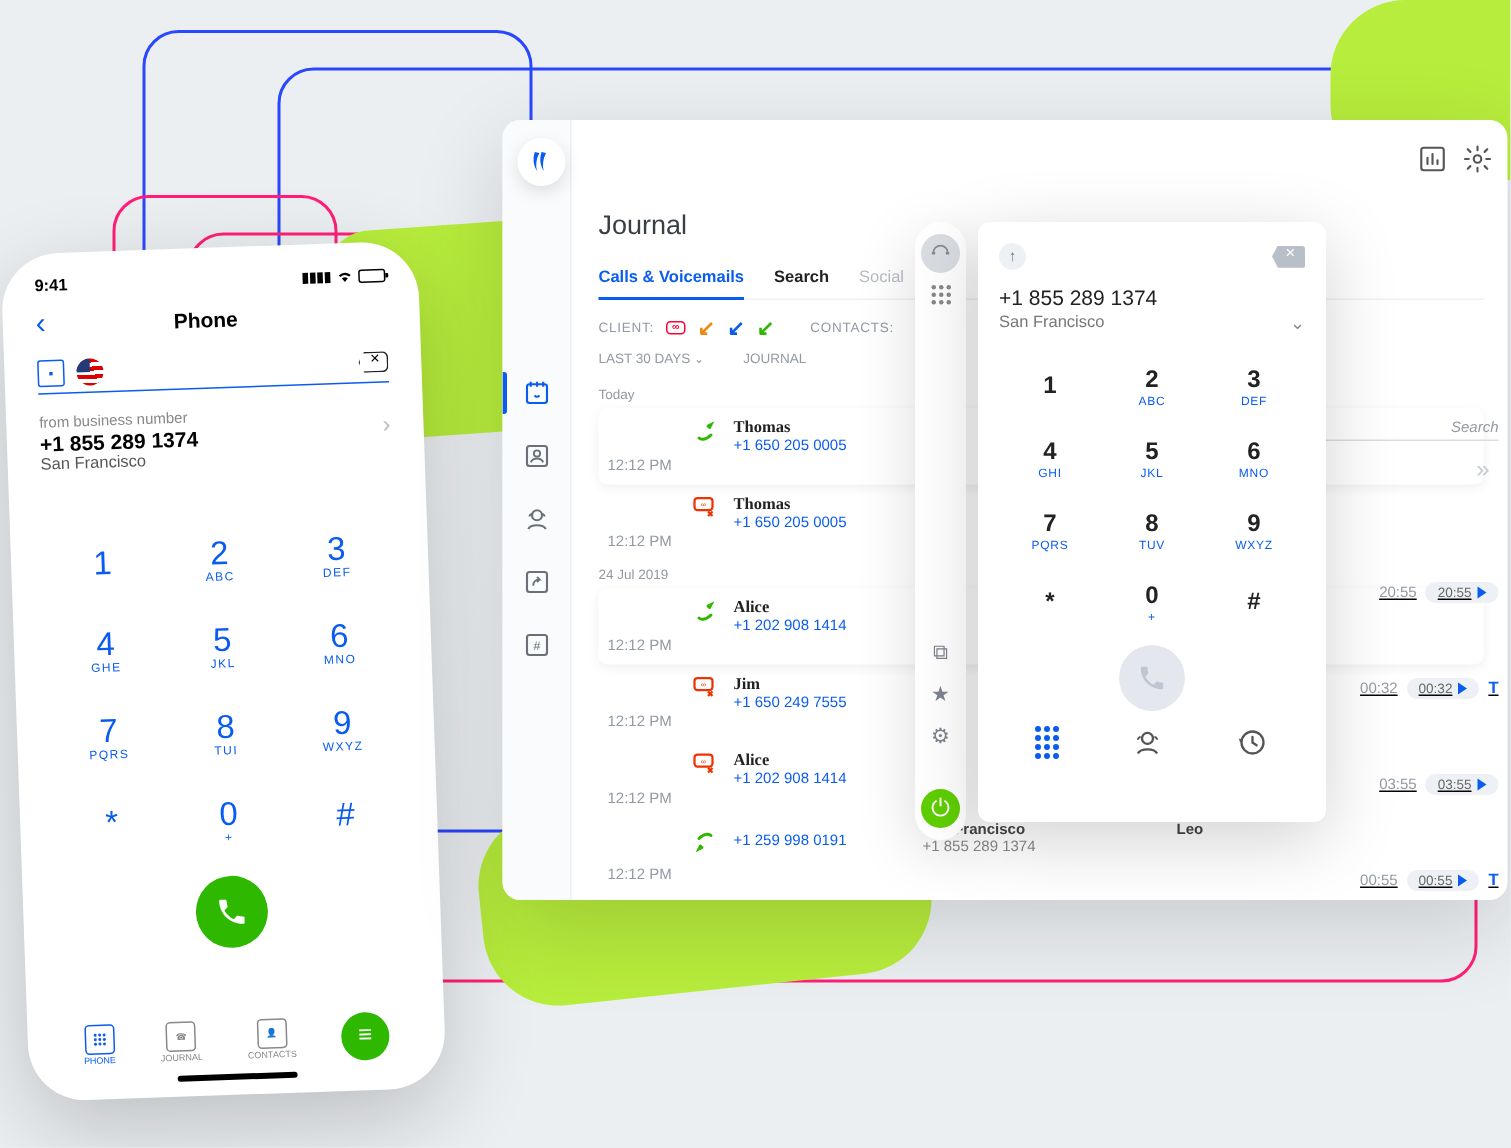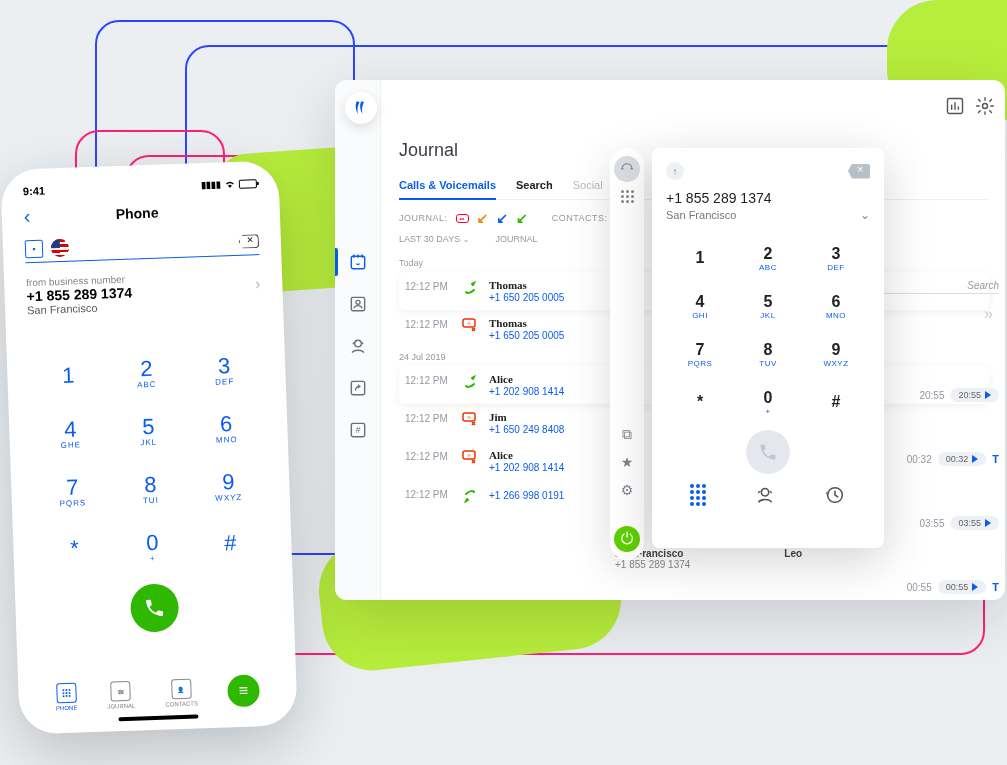--- a/index.html
+++ b/index.html
@@ -75,31 +75,31 @@
   .arr { font-size:14px; font-weight:700;}
   .arr.red{color:#e81;} .arr.blue{color:#0a5cf0;} .arr.green{color:#2fb800;}
   
   .subfilters { display:flex; gap:26px; font-size:9px; color:#9299a2; margin-bottom:10px;}
   .subfilters .chev{font-size:8px;}
   
   .entries { display:flex; flex-direction:column; gap:0;}
   .section-label { font-size:9px; color:#9299a2; padding:4px 0;}
   .entry { display:flex; align-items:flex-start; gap:10px; padding:7px 6px; border-radius:6px;}
   .entry.hl { background:#fff; box-shadow:0 2px 8px rgba(0,0,0,0.06);}
-  .e-time { font-size:10px; color:#9299a2; width:46px; padding-top:2px;}
+  .e-time { font-size:10px; color:#9299a2; width:46px; padding-top:2px;margin-top:24px;}
   .e-icon { width:18px; height:18px; display:flex; align-items:center; justify-content:center;}
   .e-body { display:flex; flex-direction:column; font-size:11px;}
   .e-name { color:#222; font-weight:600;font-family:Liberation Serif, serif;}
   .e-num { color:#0a5cf0; font-size:10px; margin-top:1px;}
   .expand { position:absolute; right:12px; top:225px; color:#c5cad0; font-size:16px;}
   
   
   .results-col { position:absolute; right:6px; top:200px; width:130px; display:flex; flex-direction:column; gap:20px;}
   .search-link { font-size:10px; color:#9299a2; border-bottom:1px solid #d9dde2; text-align:right; padding-bottom:2px; margin-bottom:6px; font-style:italic;}
-  .res-row { display:flex; align-items:center; gap:6px; justify-content:flex-end;}
+  .res-row { display:flex; align-items:center; gap:6px; justify-content:flex-end;text-decoration:underline;}
   .dur { font-size:10px; color:#9299a2;}
   .pill { background:#edf0f4; border-radius:12px; padding:2px 8px; font-size:9px; color:#666; display:flex; align-items:center; gap:4px;}
   .play-tri { width:0; height:0; border-top:4px solid transparent; border-bottom:4px solid transparent; border-left:6px solid #0a5cf0;}
   .T { color:#0a5cf0; font-weight:700; font-size:11px;}
   
   
   .peek { position:absolute; left:615px; top:548px; display:flex; gap:14px; font-size:10px; z-index:6;}
   .peek .col{display:flex; flex-direction:column;}
   .peek .lbl{color:#444; font-weight:600;}
   .peek .sub{color:#888;}
@@ -319,21 +319,21 @@
 
   <div class="journal-pane">
     <div class="journal-title">Journal</div>
     <div class="tabs">
       <span class="tab active">Calls &amp; Voicemails</span>
       <span class="tab black">Search</span>
       <span class="tab">Social</span>
       <span class="tab">Re</span>
     </div>
     <div class="filters">
-      <span class="filt-label">JOURNAL:</span>
+      <span class="filt-label">CLIENT:</span>
       <span class="vm-tag">∞</span>
       <span class="arr red">↙</span>
       <span class="arr blue">↙</span>
       <span class="arr green">↙</span>
       <span style="width:8px"></span>
       <span class="filt-label">CONTACTS:</span>
     </div>
     <div class="subfilters">
       <span><span>LAST 30 DAYS</span> <span class="chev">⌄</span></span>
       <span>JOURNAL</span>
@@ -389,21 +389,21 @@
         <span class="e-time">12:12 PM</span>
         <span class="e-icon">
             <svg width="16" height="16">
               <rect x="1" y="1" width="12" height="8" rx="2" fill="none" stroke="#e30" stroke-width="1.5"></rect>
               <text x="7" y="7" font-size="5" fill="#e30" text-anchor="middle">∞</text>
               <path d="M10 13l3-3m0 3-3-3" stroke="#e30" stroke-width="1.5"></path>
             </svg>
           </span>
         <span class="e-body">
             <span class="e-name">Jim</span>
-            <span class="e-num">+1 650 249 8408</span>
+            <span class="e-num">+1 650 249 7555</span>
           </span>
       </div>
 
       <div class="entry">
         <span class="e-time">12:12 PM</span>
         <span class="e-icon">
             <svg width="16" height="16">
               <rect x="1" y="1" width="12" height="8" rx="2" fill="none" stroke="#e30" stroke-width="1.5"></rect>
               <text x="7" y="7" font-size="5" fill="#e30" text-anchor="middle">∞</text>
               <path d="M10 13l3-3m0 3-3-3" stroke="#e30" stroke-width="1.5"></path>
@@ -416,21 +416,21 @@
       </div>
 
       <div class="entry">
         <span class="e-time">12:12 PM</span>
         <span class="e-icon">
             <svg width="16" height="16">
               <path d="M12 4c-1-1-4-2-8 2M6 12l-2 1 1-2" stroke="#2fb800" stroke-width="2" fill="none" stroke-linecap="round"></path>
             </svg>
           </span>
         <span class="e-body">
-            <span class="e-num" style="margin-top:3px">+1 266 998 0191</span>
+            <span class="e-num" style="margin-top:3px">+1 259 998 0191</span>
           </span>
       </div>
     </div>
 
     <span class="expand">»</span>
   </div>
 
   <div class="results-col">
     <div class="search-link">Search</div>
     <div style="height:48px"></div>

